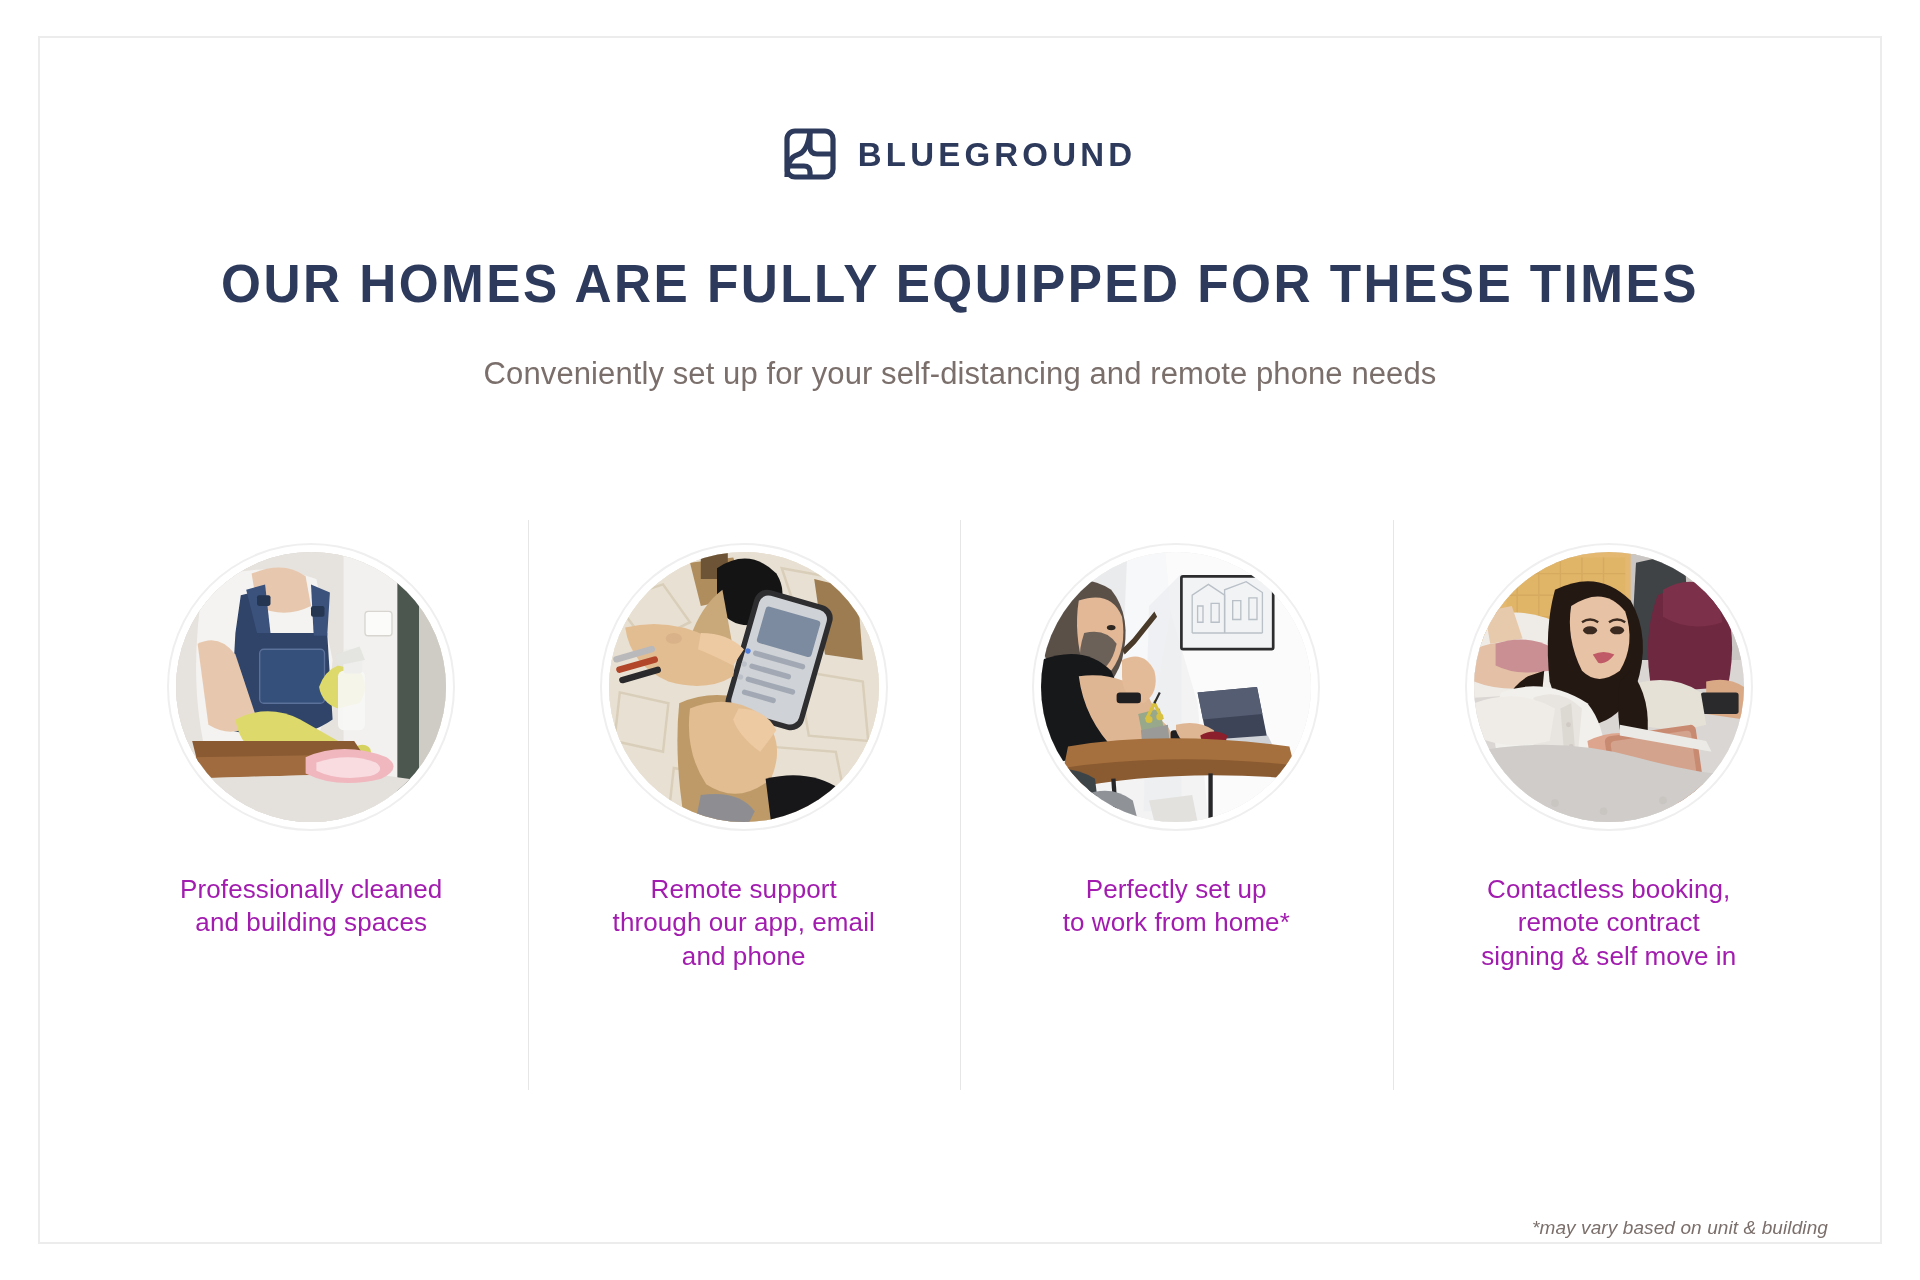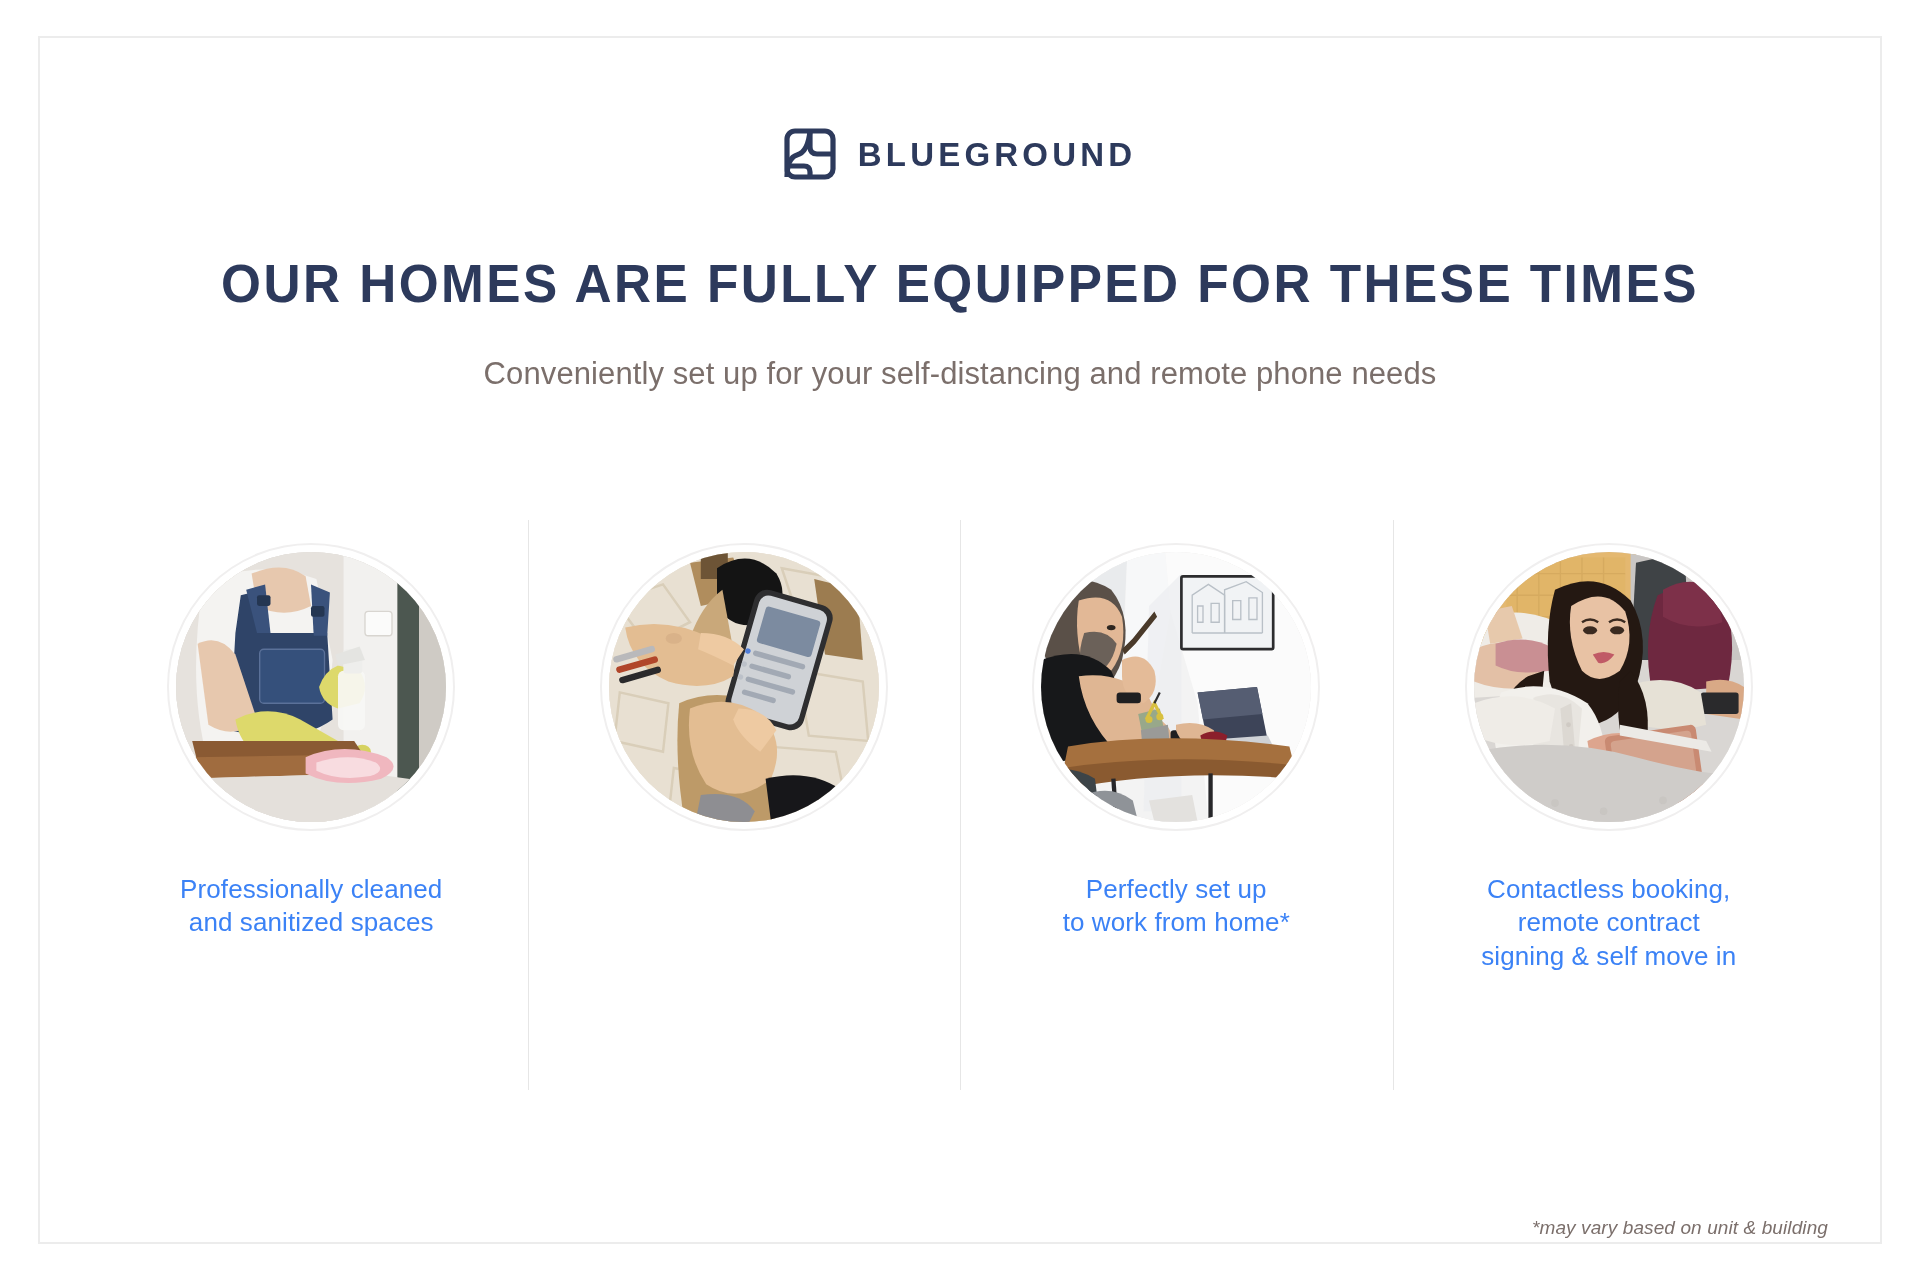--- a/index.html
+++ b/index.html
@@ -101,21 +101,21 @@
     position:relative;
     background:#e9e6e2;
   }
   .circle svg { display:block; width:100%; height:100%; }
 
   .caption {
     margin-top:42px;
     text-align:center;
     font-size:26px;
     line-height:1.28;
-    color:#3b82f6;
+    color:#a21caf;
     letter-spacing:0.1px;
     padding:0 10px;
   }
 
   
   .footnote {
     position:absolute;
     right:92px;
     top:1217px;
     font-size:19px;
@@ -177,21 +177,21 @@
             <path d="M6 70 L66 70 L70 76 L8 78Z" fill="#8a5a33"></path>
             <path d="M6 76 L68 75 L70 82 L6 84Z" fill="#a06c3f"></path>
             <path d="M0 84 L72 82 L100 86 L100 100 L0 100Z" fill="#e4e0db"></path>
             <path d="M48 76 Q62 70 78 76 Q84 80 76 84 Q60 88 48 82Z" fill="#f0b7bf"></path>
             <path d="M52 78 Q64 74 74 78 Q78 81 72 83 Q60 85 52 81Z" fill="#f8dce0"></path>
           </svg>
         </div>
       </div>
       <div class="caption">
         <div>Professionally cleaned</div>
-        <div>and sanitized spaces</div>
+        <div>and building spaces</div>
       </div>
     </div>
 
     <div class="col">
       <div class="circle-wrap">
         <div class="circle">
           <svg viewBox="0 0 100 100" preserveAspectRatio="xMidYMid slice">
             <rect width="100" height="100" fill="#ebe4d8"></rect>
             <path d="M0 0 L100 0 L100 100 L0 100Z" fill="#e8e0d2"></path>
             <g opacity="0.55" stroke="#cdbfa4" stroke-width="0.9" fill="none">
@@ -227,20 +227,25 @@
               <rect x="2" y="36" width="16" height="2.4" rx="1.2" fill="#b9b9bb"></rect>
               <rect x="2" y="40" width="16" height="2.4" rx="1.2" fill="#b1462a"></rect>
               <rect x="2" y="44" width="16" height="2.4" rx="1.2" fill="#2a2a2c"></rect>
             </g>
             <path d="M30 58 Q44 52 56 60 Q66 70 60 84 Q48 94 36 86 Q28 74 30 58Z" fill="#e3bd92"></path>
             <path d="M48 58 Q58 58 62 66 L56 74 Q48 68 46 62Z" fill="#eecaa2"></path>
             <path d="M58 84 Q74 80 86 88 Q90 96 82 100 L60 100Z" fill="#17171a"></path>
             <path d="M34 90 Q48 88 54 96 L52 100 L32 100Z" fill="#8e8e92"></path>
           </svg>
         </div>
+      </div>
+      <div class="caption">
+        <div>Remote support</div>
+        <div>through our app, email</div>
+        <div>and phone</div>
       </div>
     </div>
 
     <div class="col">
       <div class="circle-wrap">
         <div class="circle">
           <svg viewBox="0 0 100 100" preserveAspectRatio="xMidYMid slice">
             <rect width="100" height="100" fill="#f3f3f3"></rect>
             <path d="M0 0 L32 0 L30 40 L0 44Z" fill="#e9ebed"></path>
             <path d="M32 0 L46 0 L48 22 L42 56 L30 54Z" fill="#f7f8f9"></path>

